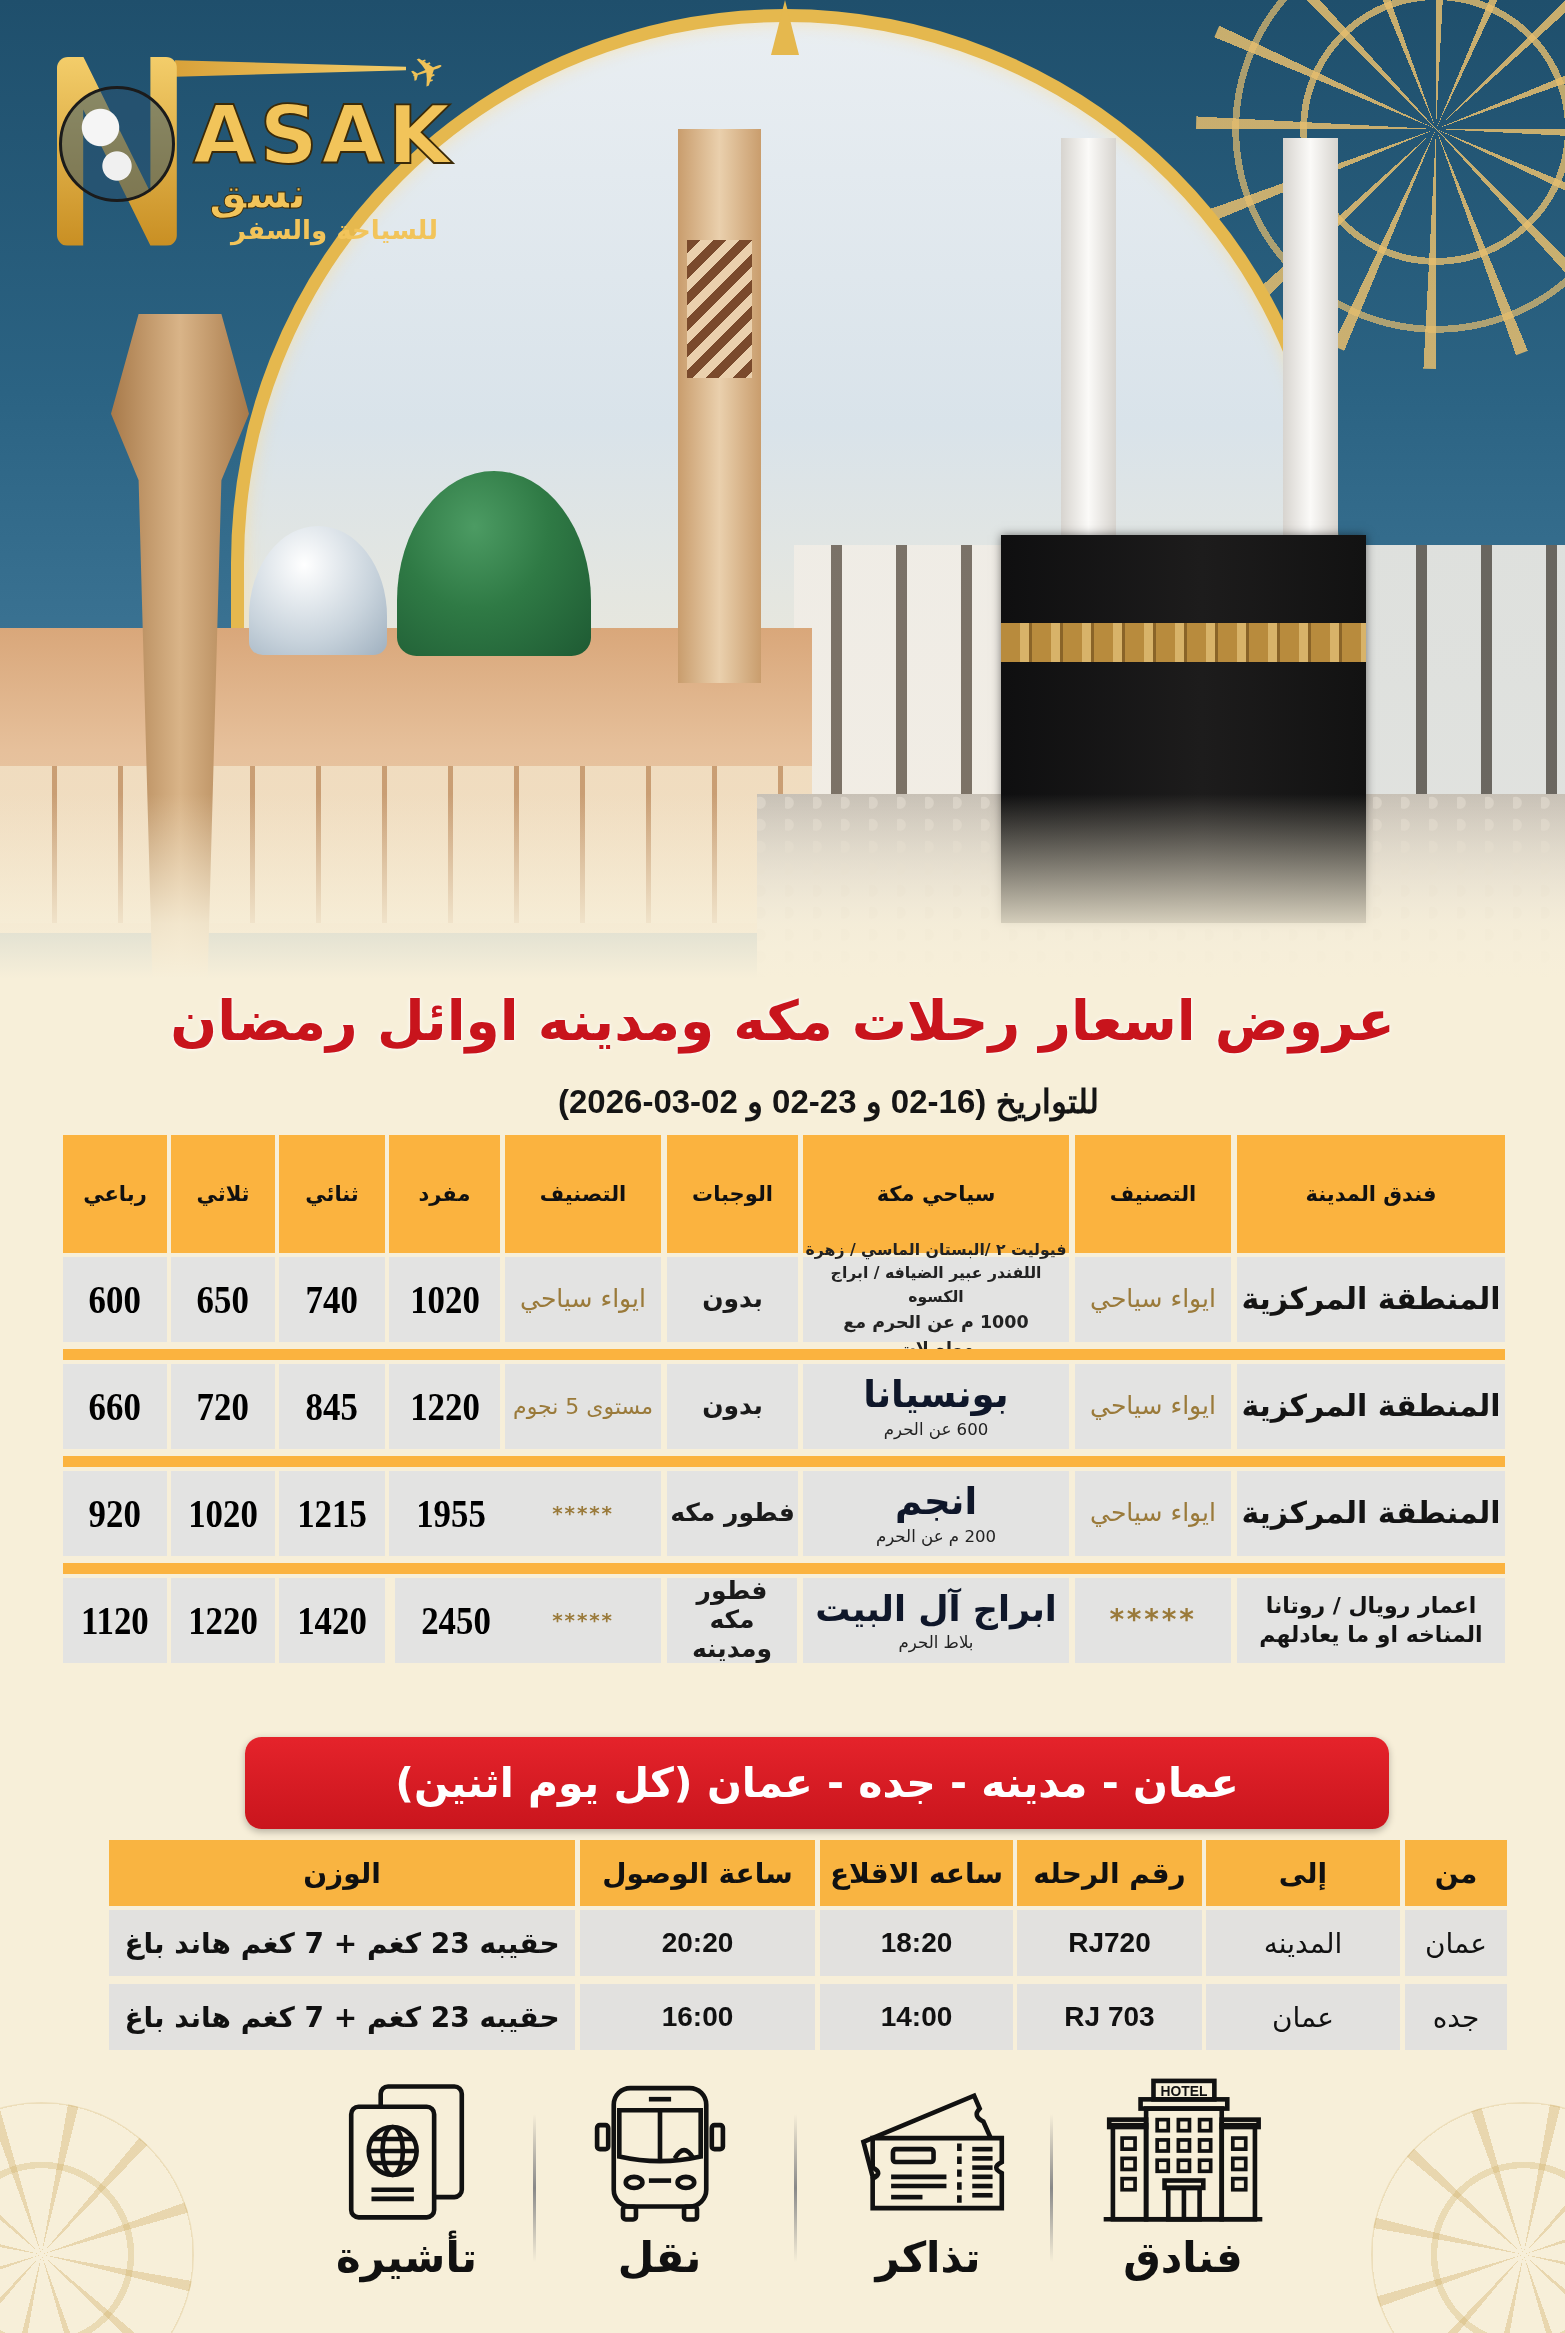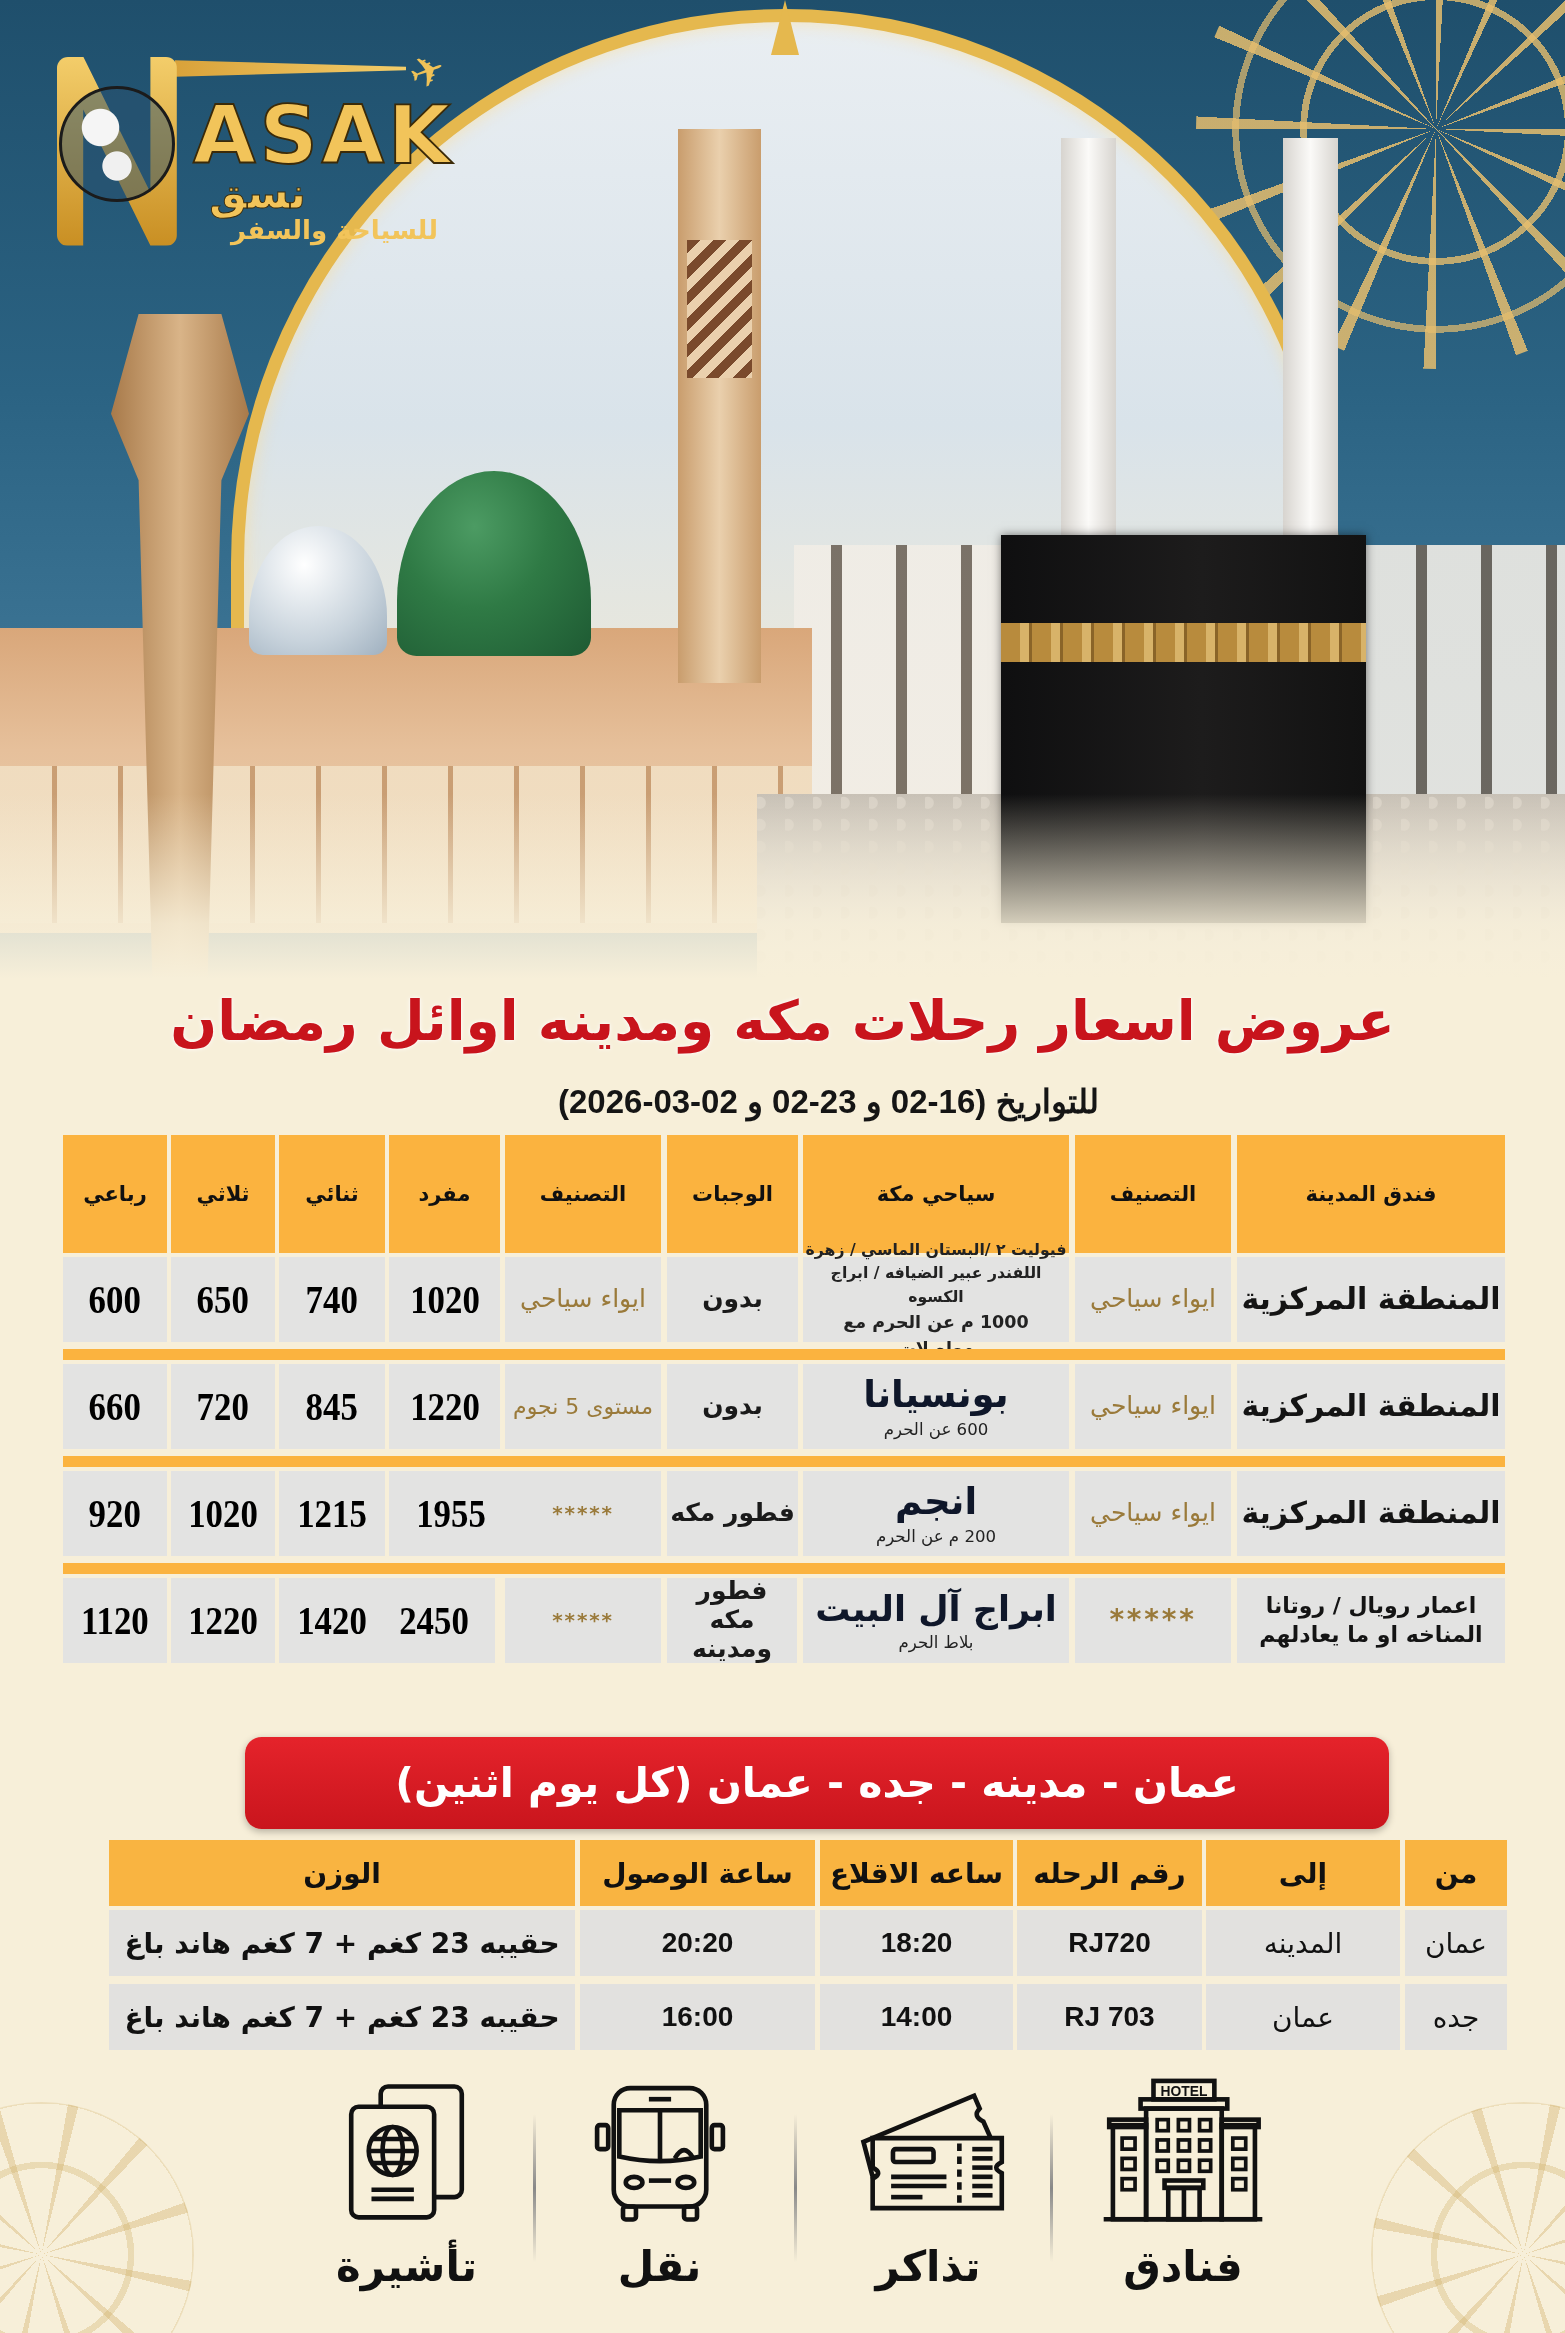--- a/index.html
+++ b/index.html
@@ -181,21 +181,21 @@
   }
   .fhead .fcell { background: #f9b441; font-weight: bold; font-size: 28px; color: #111; }
   .fbody .fcell { background: #e2e1df; font-size: 28px; color: #111; }
   .ftime { font-family: "Liberation Sans", sans-serif; font-weight: bold; font-size: 35px; }
   .fweight { font-weight: bold; font-size: 26px; }
 
   
   .services { position: absolute; left: 0; top: 2077px; width: 1565px; height: 240px; }
   .svc { position: absolute; top: 0; width: 203px; height: 240px; text-align: center; }
   .svc svg { display: block; margin: 0 auto; }
-  .svc-label { display: block; margin-top: 17px; font-weight: bold; font-size: 42px; color: #111; direction: rtl; }
+  .svc-label { display: block; margin-top: 8px; font-weight: bold; font-size: 42px; color: #111; direction: rtl; }
   .svc-divider { position: absolute; top: 37px; width: 2.8px; height: 148px; background: linear-gradient(180deg, transparent, #888, transparent); }
   .corner-deco {
     position: absolute; width: 305px; height: 305px; bottom: -74px; border-radius: 50%;
     background:
       repeating-conic-gradient(from 10deg, rgba(205,170,95,.35) 0deg 4deg, transparent 4deg 30deg),
       radial-gradient(circle, transparent 0 40%, rgba(205,170,95,.3) 40% 43%, transparent 43% 70%, rgba(205,170,95,.25) 70% 73%, transparent 73%);
   }
 </style>
 </head>
 <body>
@@ -327,21 +327,21 @@
 <div class="htable" style="top:1578px">
   <div class="hrow hbody" style="top:0;height:85px">
     <div class="hcell area-sm" style="left:1174px;width:268px">اعمار رويال / روتانا المناخه او ما يعادلهم</div>
     <div class="hcell stars-lg" style="left:1012px;width:156px">*****</div>
     <div class="hcell" style="left:740px;width:266px">
       <span class="hotel-big" style="font-size:35px">ابراج آل البيت</span>
       <span class="hotel-note">بلاط الحرم</span>
     </div>
     <div class="hcell meals" style="left:604px;width:130px;padding:0 20px">فطور مكه ومدينه</div>
     <div class="hcell stars" style="left:442px;width:156px">*****</div>
-    <div class="hcell" style="left:310px;width:122px">
+    <div class="hcell" style="left:332px;width:122px">
         <span class="num">2450</span>
       </div>
     <div class="hcell" style="left:216px;width:106px">
         <span class="num">1420</span>
       </div>
     <div class="hcell" style="left:108px;width:104px">
         <span class="num">1220</span>
       </div>
     <div class="hcell" style="left:0;width:104px">
         <span class="num">1120</span>

